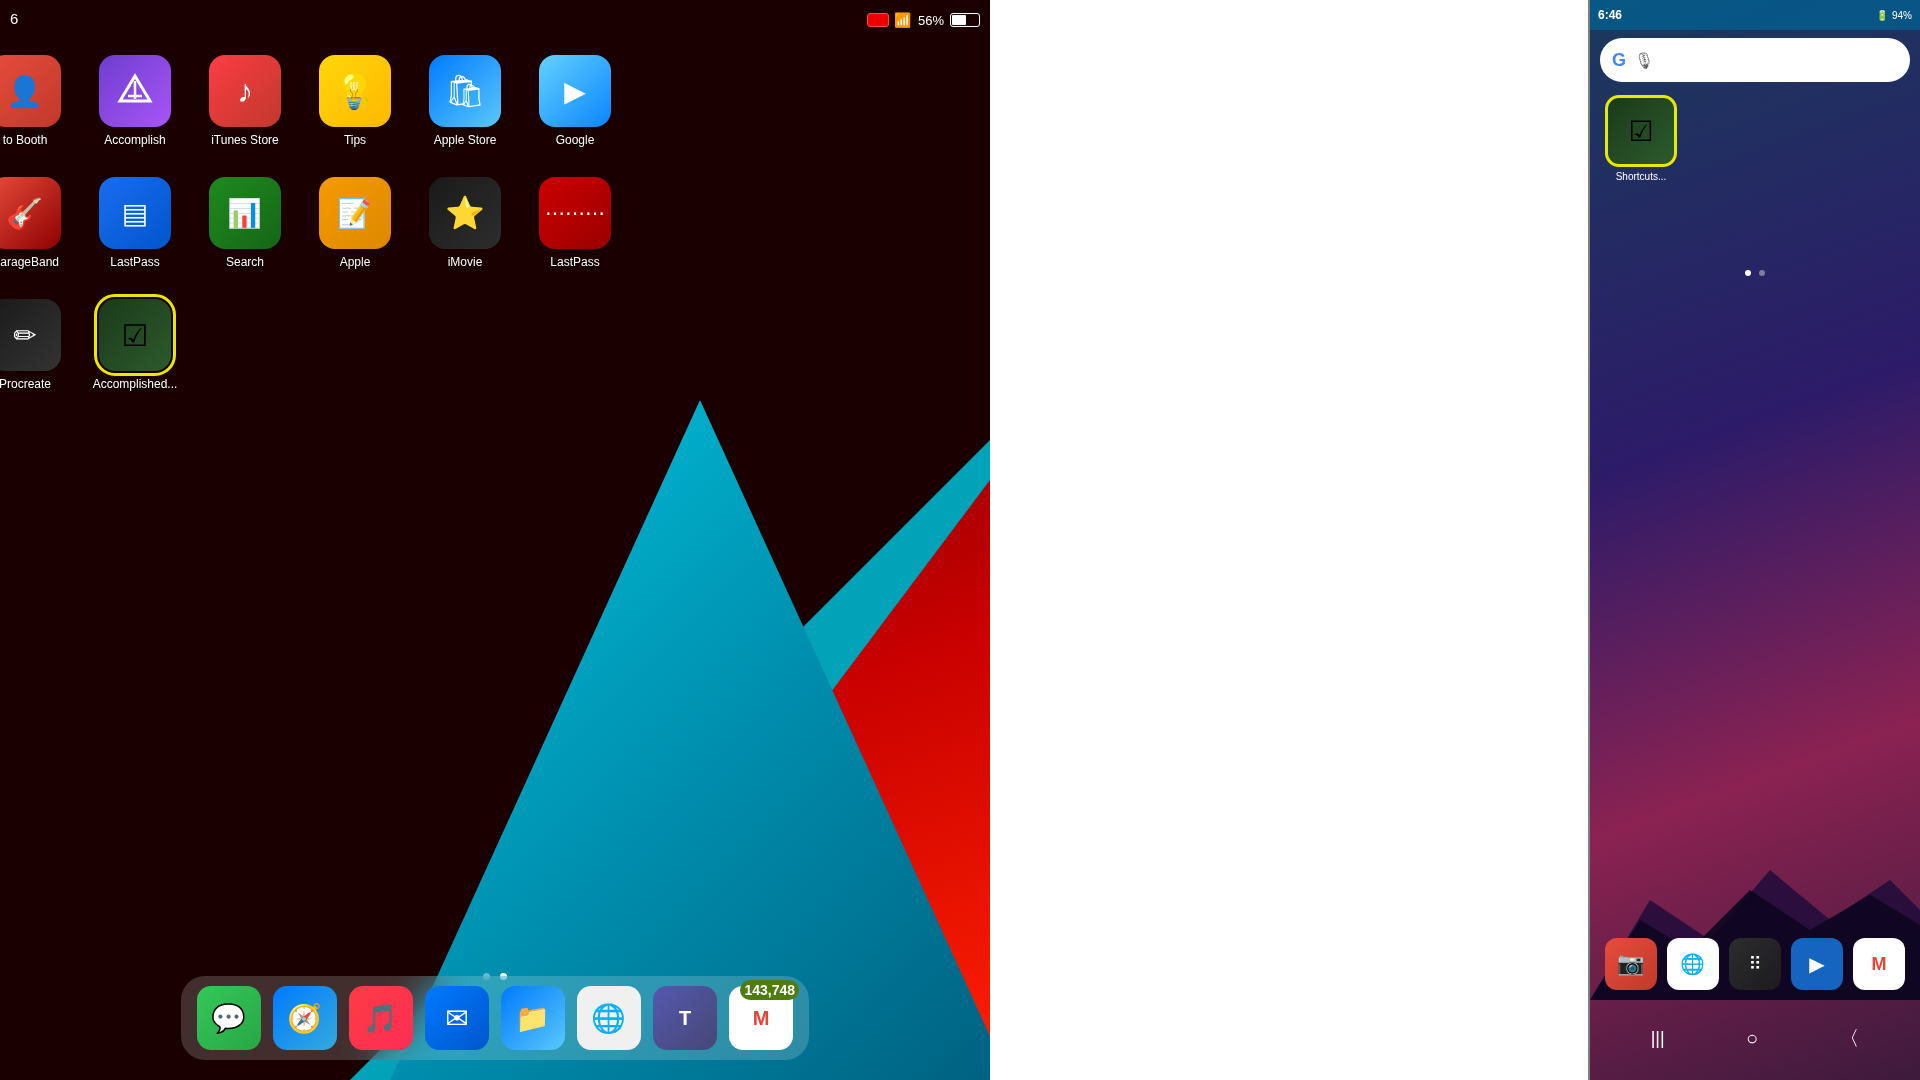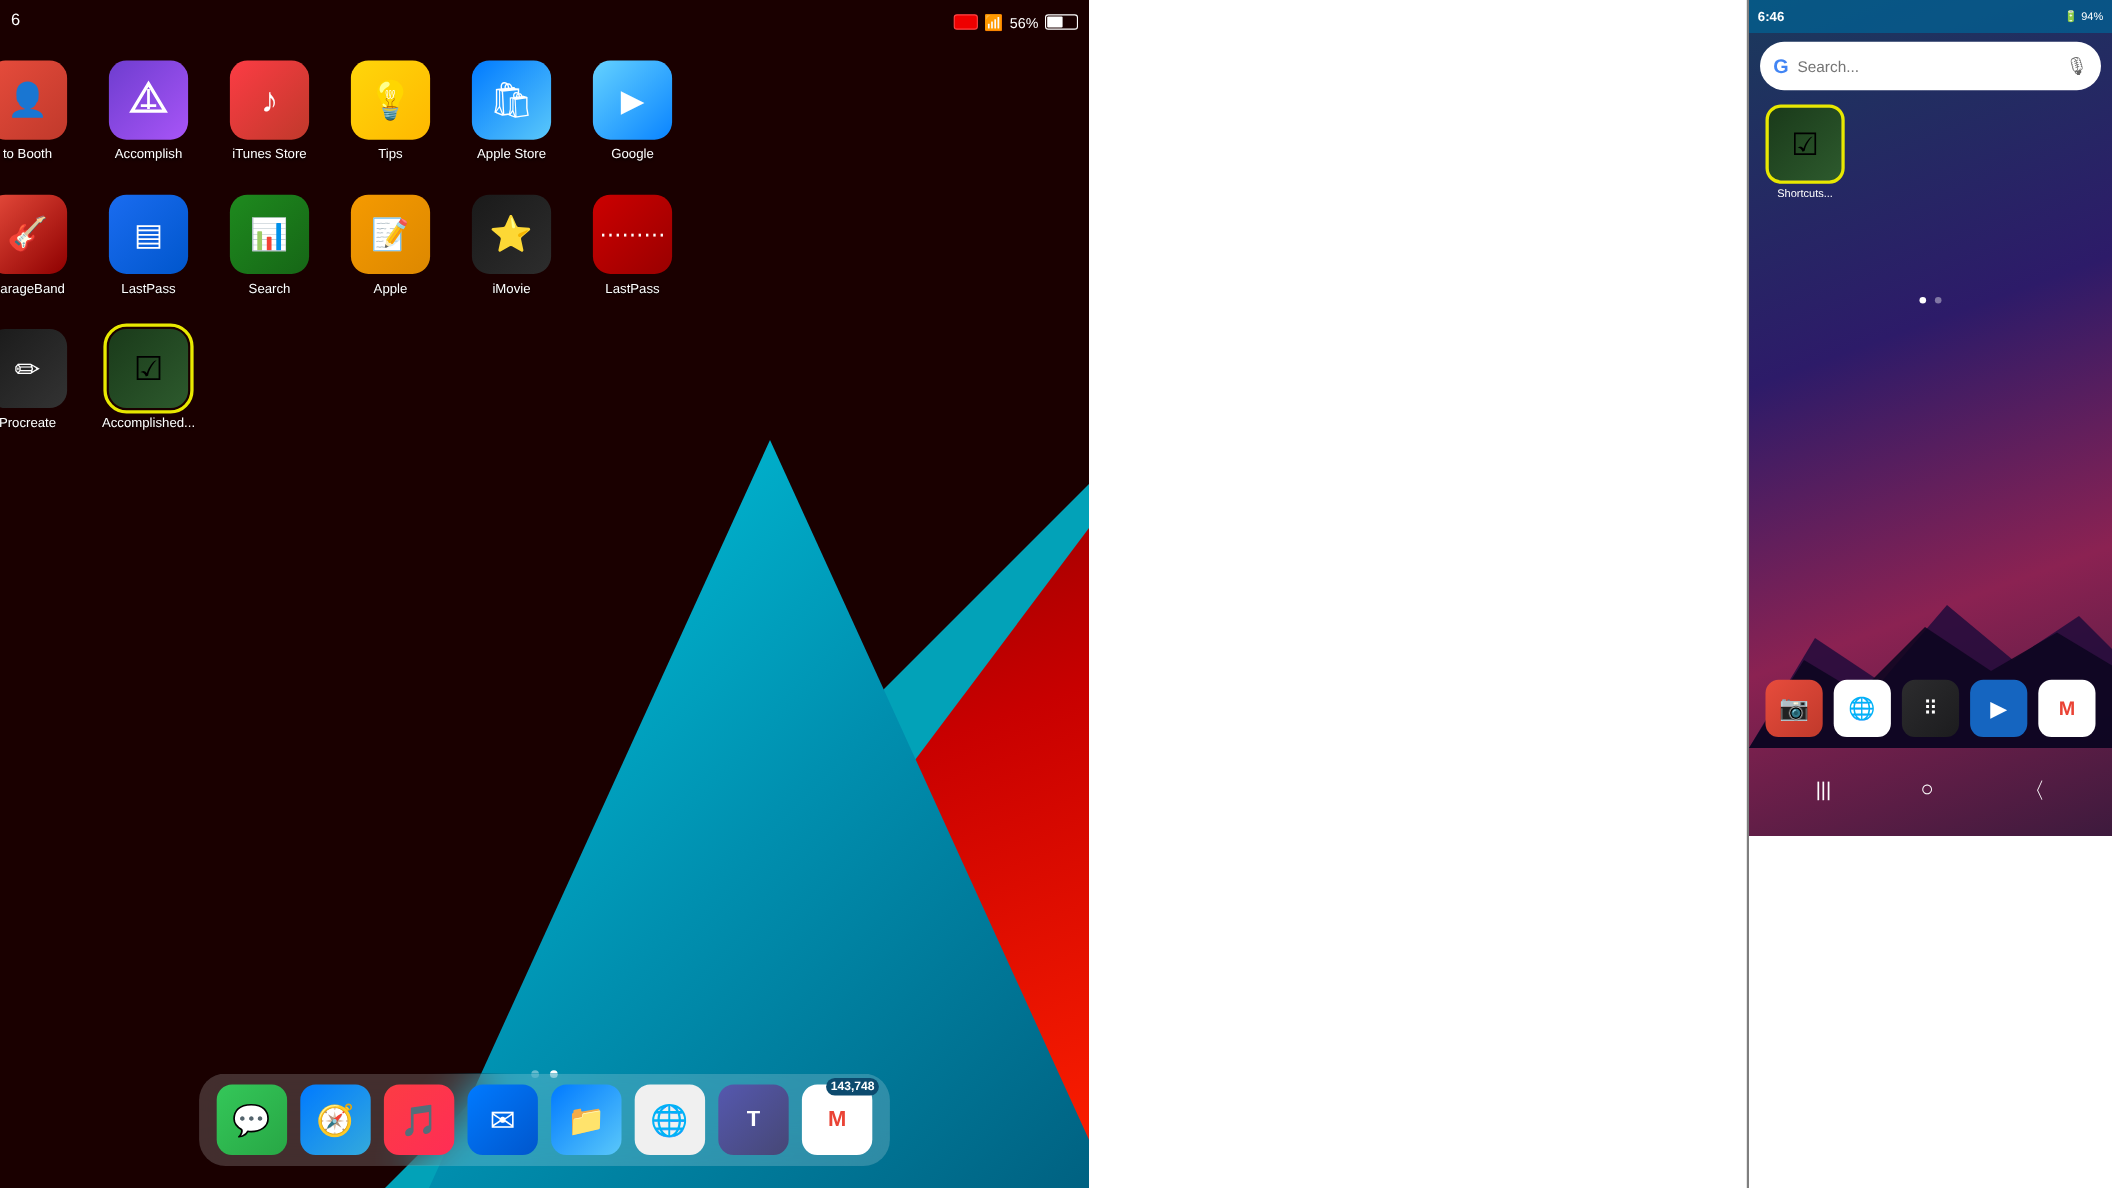--- a/index.html
+++ b/index.html
@@ -200,23 +200,23 @@
       justify-content: center;
       font-size: 30px;
       cursor: pointer;
       position: relative;
     }
 
     .dock-badge {
       position: absolute;
       top: -6px;
       right: -6px;
-      background: #0c4a6e;
-      color: white;
-      font-size: 11px;
+      background: #4d7c0f;
+      color: white;
+      font-size: 14px;
       font-weight: bold;
       padding: 2px 4px;
       border-radius: 10px;
       min-width: 18px;
       text-align: center;
     }
 
     .icon-messages { background: linear-gradient(135deg, #34c759, #28a745); }
     .icon-safari { background: linear-gradient(135deg, #007aff, #34aadc); }
     .icon-music { background: linear-gradient(135deg, #fc3c44, #ff2d55); }
@@ -253,21 +253,21 @@
       left: 10px;
       color: white;
       font-size: 15px;
       font-weight: 500;
       z-index: 10;
     }
 
     
     .phone-section {
       width: 330px;
-      height: 760px;
+      height: 1080px;
       position: absolute;
       right: 0;
       top: 0;
       background: linear-gradient(160deg, #1a3a5c 0%, #2d1b69 40%, #8b2252 70%, #3d1a3d 100%);
       overflow: hidden;
       flex-shrink: 0;
       text-decoration: underline;
     }
 
     
@@ -715,21 +715,20 @@
   <div class="phone-statusbar">
     <span class="phone-time">6:46</span>
     <div class="phone-status-icons">
       <span>🔋</span>
       <span>94%</span>
     </div>
   </div>
 
   <div class="google-search">
     <span class="google-g">G</span>
-    <input class="google-search-input" type="text" readonly="" placeholder="Search..." style="">
     <span class="google-mic">🎙</span>
   </div>
 
   <div class="accomplished-widget">
     <div class="accomplished-icon">
       <span style="font-size:28px;">☑</span>
     </div>
     <div class="accomplished-label">Shortcuts...</div>
   </div>
 

